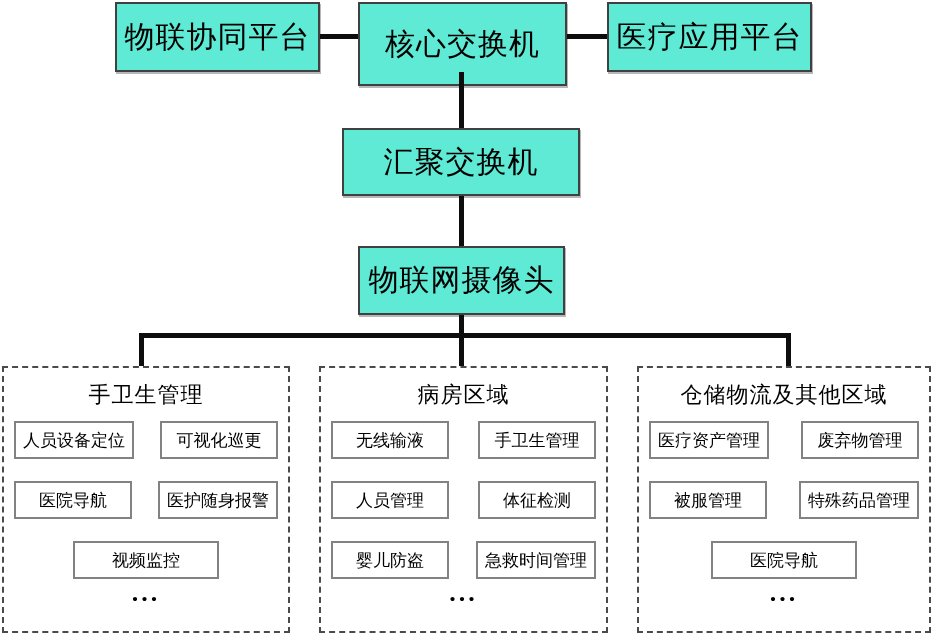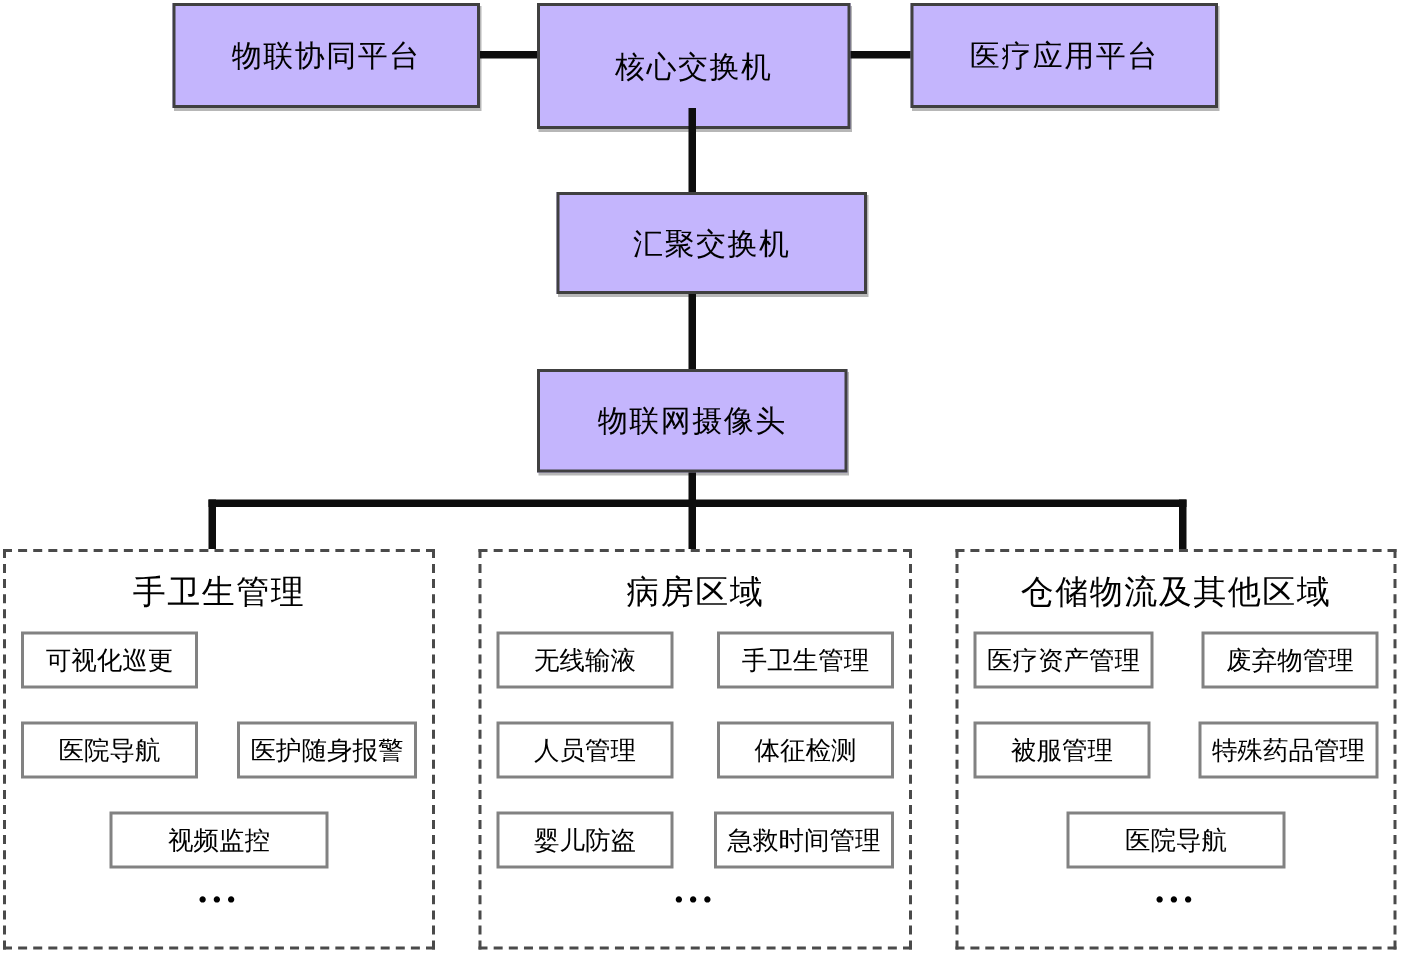--- a/index.html
+++ b/index.html
@@ -3,27 +3,27 @@
 <meta charset="utf-8">
 <style>
   html,body{margin:0;padding:0;background:#ffffff;}
   .canvas{
     position:relative;width:935px;height:638px;background:#ffffff;
     font-family:"Liberation Serif","DejaVu Serif",serif;color:#000;overflow:hidden;
   }
   
   .node{
     position:absolute;display:flex;align-items:center;justify-content:center;
-    border:2px solid #404040;background:#c4b5fd;font-size:20px;letter-spacing:1px;
+    border:2px solid #404040;background:#5eead4;font-size:30px;letter-spacing:1px;
     box-sizing:border-box;box-shadow:1px 2px 0 rgba(145,145,145,.65);
   }
   .p-iot {left:115px;top:2px;width:205px;height:70px;}
   .p-core{left:358px;top:2px;width:209px;height:84px;}
   .p-med {left:607px;top:2px;width:205px;height:70px;}
-  .p-agg {left:371px;top:128px;width:207px;height:68px;}
+  .p-agg {left:342px;top:128px;width:238px;height:68px;}
   .p-cam {left:358px;top:246px;width:207px;height:69px;}
   
   .line{position:absolute;background:#0d0d0d;}
   .l-h1 {left:320px;top:34px;width:38px;height:5px;}
   .l-h2 {left:567px;top:34px;width:40px;height:5px;}
   .l-v1 {left:459px;top:72px;width:5px;height:56px;}
   .l-v2 {left:459px;top:196px;width:5px;height:50px;}
   .l-v3 {left:459px;top:315px;width:5px;height:51px;}
   .l-bus{left:139px;top:333px;width:652px;height:5px;}
   .l-dl {left:139px;top:333px;width:5px;height:33px;}
@@ -71,20 +71,21 @@
   <div class="line l-v2"></div>
   <div class="line l-v3"></div>
   <div class="line l-bus"></div>
   <div class="line l-dl"></div>
   <div class="line l-dr"></div>
 
   <div class="region r-public">
     <div class="region-title">手卫生管理</div>
     <div class="region-body">
       <div class="brow">
+        <div class="item">人员设备定位</div>
         <div class="item">可视化巡更</div>
       </div>
       <div class="brow">
         <div class="item">医院导航</div>
         <div class="item">医护随身报警</div>
       </div>
       <div class="brow center">
         <div class="item wide">视频监控</div>
       </div>
     </div>

